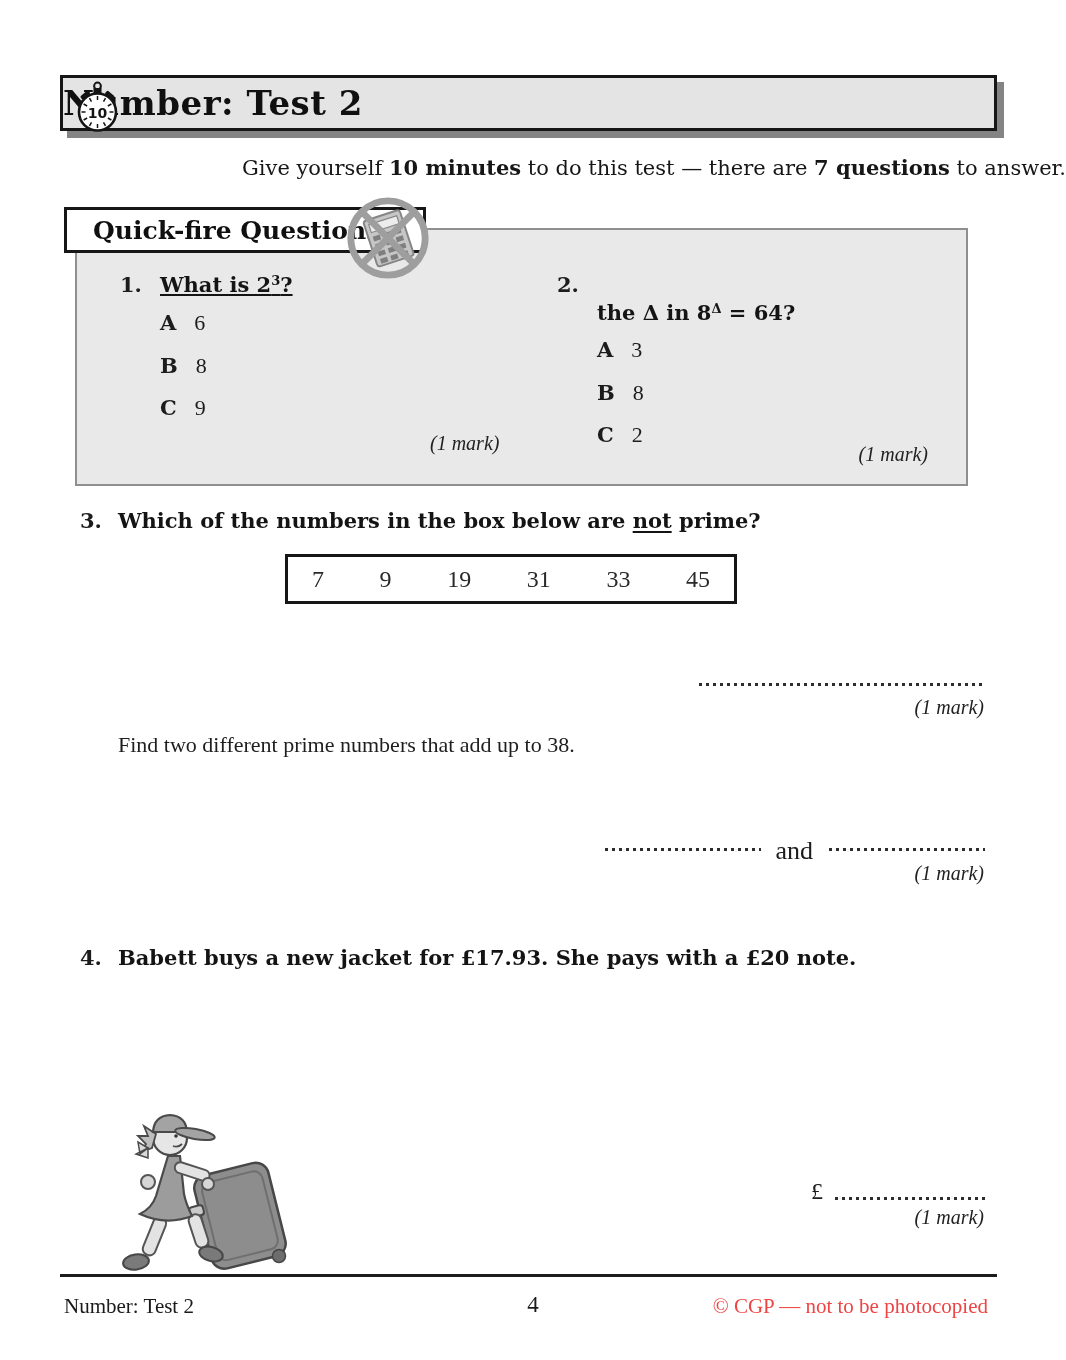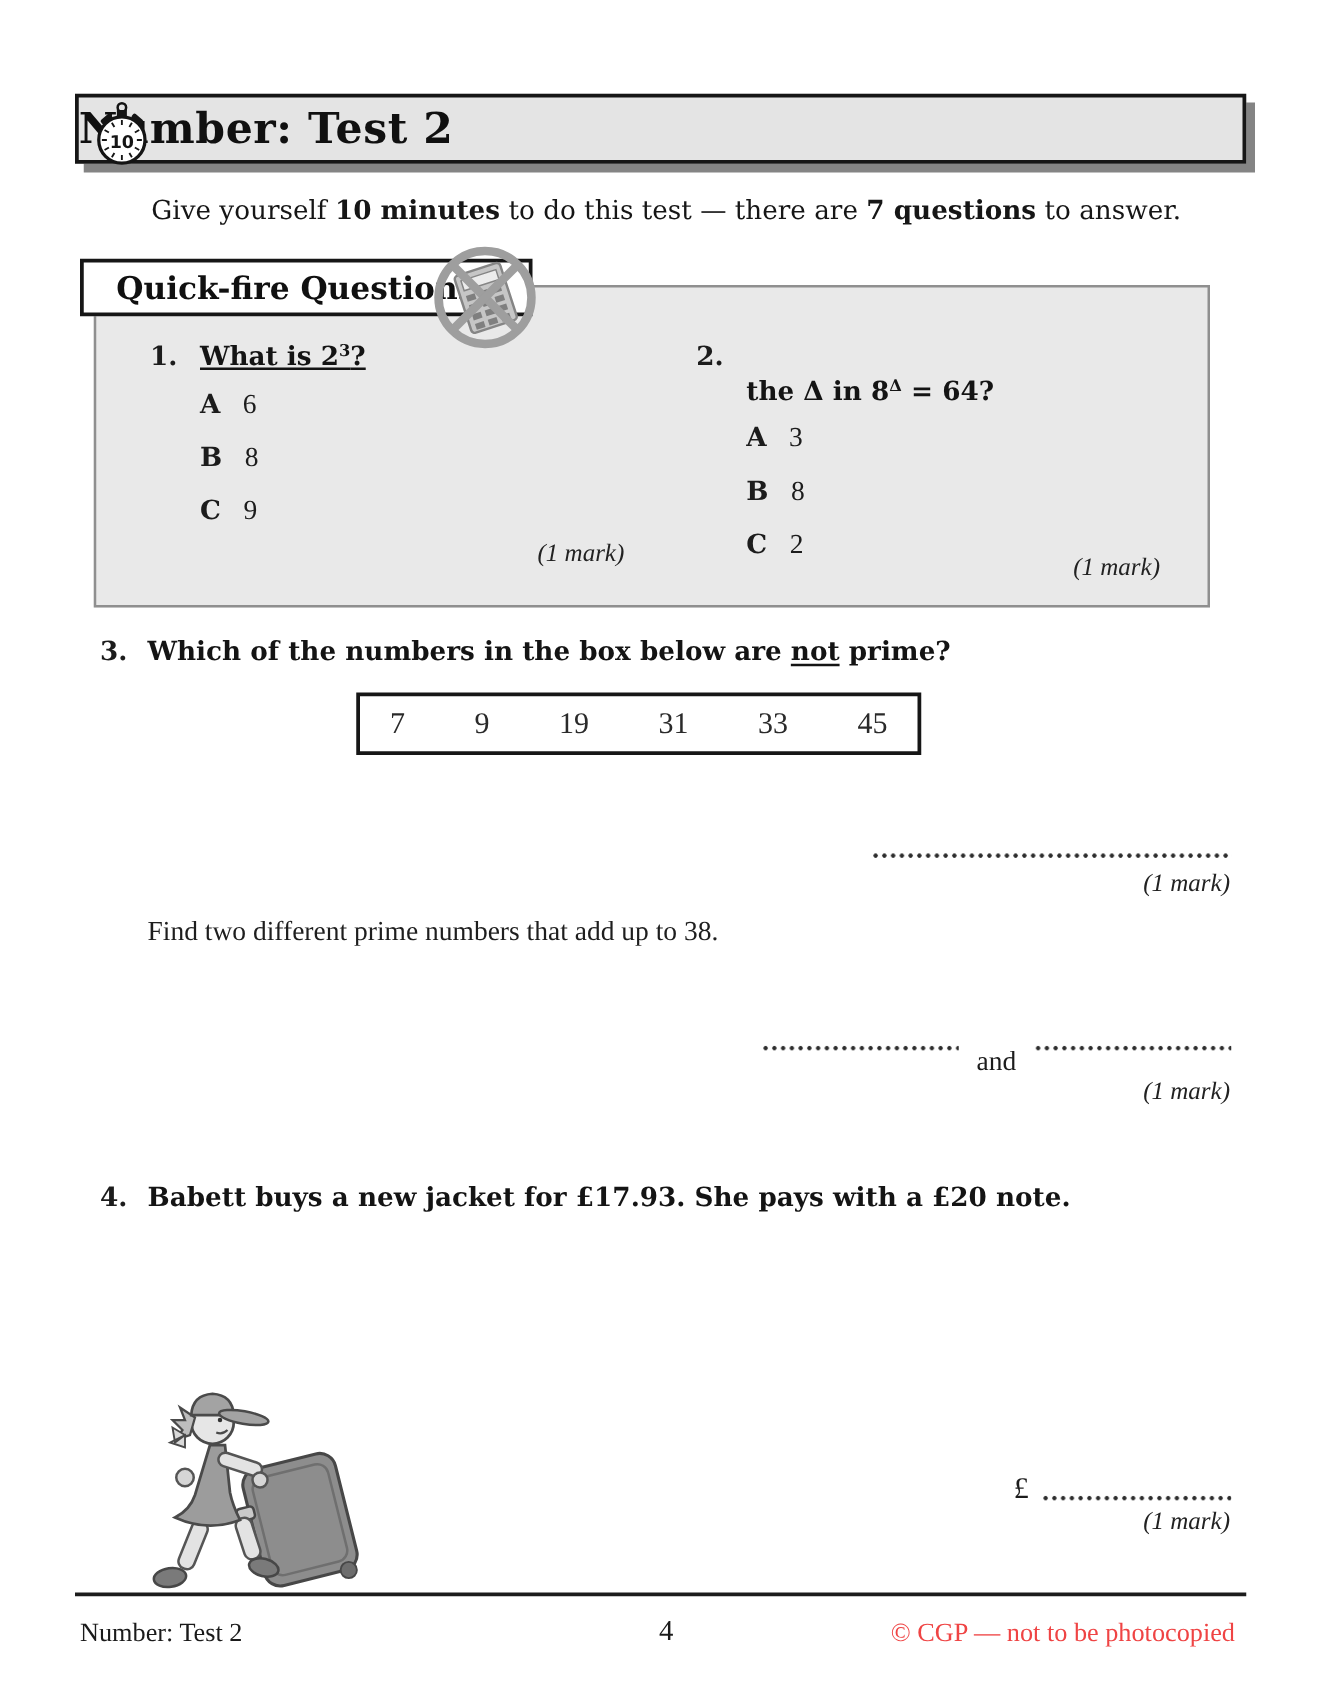--- a/index.html
+++ b/index.html
@@ -17,21 +17,21 @@
     display:flex; align-items:center; 
   }
   .banner-title {
     font-family:"DejaVu Serif", serif; font-weight:800; font-size:34px;
     letter-spacing:0.5px; color:#101010;
   }
   .stopwatch { position:absolute; left:11px; top:2px; }
 
   
   .intro {
-    position:absolute; left:0; top:155px; width:1066px; text-align:center;
+    position:absolute; left:0; top:155px; width:1066px; text-align:right;
     font-family:"DejaVu Serif", serif; font-size:21px; color:#161616;
   }
   .intro b { font-weight:700; }
 
   
   .qf-box {
     position:absolute; left:75px; top:228px; width:893px; height:258px;
     background:#e9e9e9; border:2px solid #8f8f8f;
   }
   .qf-label {
@@ -59,21 +59,21 @@
     background:#ffffff; border:3px solid #161616;
     display:flex; align-items:center; justify-content:space-between;
     padding:0 24px; font-size:24px; color:#2a2a2a;
   }
   .dots {
     height:5px;
     background-image:radial-gradient(circle, #2d2d2d 1.5px, transparent 1.9px);
     background-size:7px 5px; background-position:0 60%; background-repeat:repeat-x;
   }
   .ansline { position:absolute; }
-  .and-line { position:absolute; display:flex; align-items:flex-start; gap:14px; font-size:22px; }
+  .and-line { position:absolute; display:flex; align-items:center; gap:14px; font-size:26px; }
   .and-line .dots { width:158px; margin-bottom:4px; }
 
   .body-text { position:absolute; font-size:22px; color:#1e1e1e; }
 
   
   .pound-line { position:absolute; display:flex; align-items:flex-end; gap:10px; font-size:24px; }
   .pound-line .dots { width:152px; margin-bottom:4px; }
 
   .footer-rule { position:absolute; left:60px; top:1274px; width:937px; height:3px; background:#1c1c1c; }
   .footer-left  { position:absolute; left:64px; top:1294px; font-size:21px; color:#1a1a1a; }

